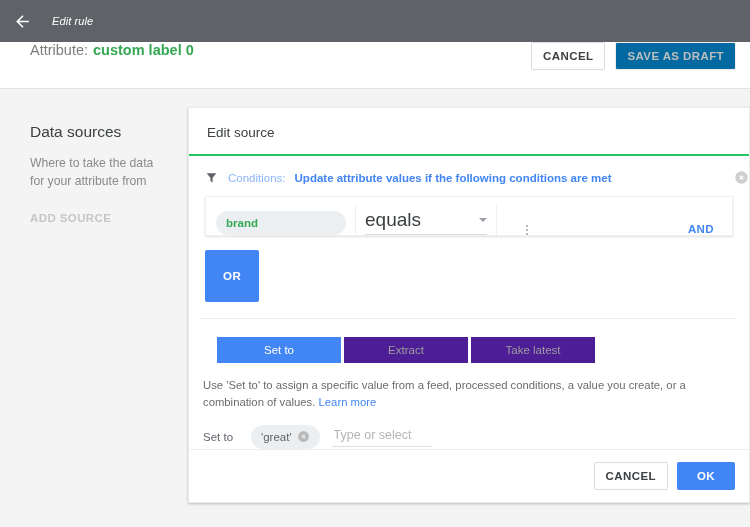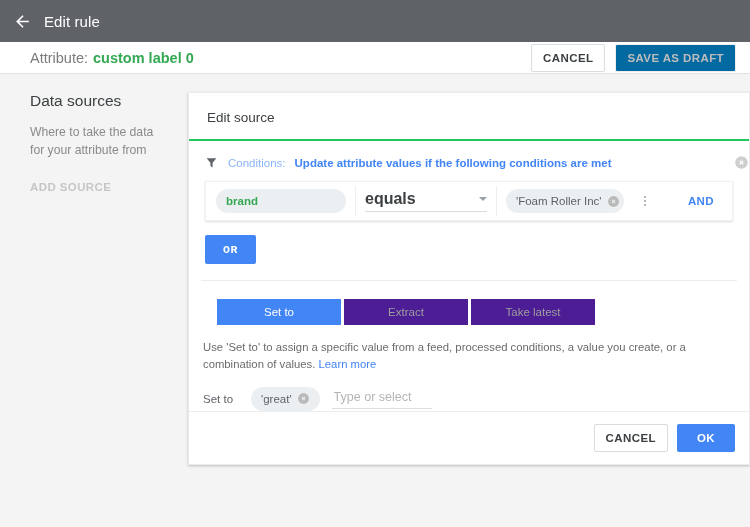--- a/index.html
+++ b/index.html
@@ -20,34 +20,35 @@
     padding: 0 0 0 8px;
     color: #ffffff;
   }
   .back-arrow {
     width: 28px; height: 28px;
     display: flex; align-items: center; justify-content: center;
     cursor: pointer;
   }
   .back-arrow svg { display:block; }
   .appbar-title {
-    font-size: 15px;
+    font-size: 11px;
     font-weight: 400;
-    margin-left: 8px;
+    margin-left: 16px;
     letter-spacing: .1px;
     color: #ffffff;
+    font-style: italic;
   }
 
   
   .attrbar {
-    height: 32px;
+    height: 47px;
     background: #ffffff;
     border-bottom: 1px solid #e3e3e3;
     display: flex;
-    align-items: center;
+    align-items: flex-start;
     padding: 0 14px 0 30px;
   }
   .attr-label {
     font-size: 14.5px;
     color: #7b7b7b;
   }
   .attr-value {
     font-size: 14.5px;
     color: #34a853;
     font-weight: 700;
@@ -85,21 +86,21 @@
     display: flex;
     padding: 18px 0 0 0;
     height: calc(527px - 42px - 49px);
   }
   .sidebar {
     width: 188px;
     padding: 0 18px 0 30px;
     flex-shrink: 0;
   }
   .sidebar h2 {
-    margin: 0 0 14px 0;
+    margin: 16px 0 14px 0;
     font-size: 15.5px;
     font-weight: 400;
     color: #3c4043;
   }
   .sidebar p {
     margin: 0 0 22px 0;
     font-size: 12.2px;
     line-height: 1.45;
     color: #8a8a8a;
   }
@@ -154,21 +155,21 @@
   .close-circle { cursor: pointer; display:flex; }
 
   
   .cond-row-wrap { padding: 0 16px; }
   .cond-row {
     background: #ffffff;
     border: 1px solid #f0f0f0;
     box-shadow: 0 1px 2px rgba(0,0,0,.13);
     height: 40px;
     display: flex;
-    align-items: center;
+    align-items: flex-end;
     padding: 0 6px 0 10px;
   }
   .chip {
     background: #eceff1;
     border-radius: 14px;
     height: 24px;
     display: inline-flex;
     align-items: center;
     padding: 0 10px;
     font-size: 11.5px;
@@ -186,23 +187,22 @@
   }
   .select-box {
     width: 122px;
     border-bottom: 1px solid #dadce0;
     display: flex;
     align-items: center;
     padding-bottom: 3px;
   }
   .select-text {
     flex: 1;
-    font-size: 16px;
+    font-size: 19px;
     color: #3c4043;
-    font-weight: bold;
   }
   .caret {
     width: 0; height: 0;
     border-left: 4px solid transparent;
     border-right: 4px solid transparent;
     border-top: 4px solid #9aa0a6;
   }
   .chip-value {
     color: #5f6368;
     padding-right: 4px;
@@ -234,23 +234,23 @@
   
   .or-wrap { padding: 14px 16px 16px 16px; }
   .btn-or {
     background: #4285f4;
     color: #ffffff;
     border: none;
     border-radius: 2px;
     font-size: 11.5px;
     font-weight: 700;
     letter-spacing: .5px;
-    padding: 8px 18px;
-    cursor: pointer;
-    font-family: Liberation Mono, monospace;
+    padding: 20px 18px;
+    cursor: pointer;
+    font-family: Liberation Sans, sans-serif;
   }
 
   .hr { height: 1px; background: #ededed; margin: 0 12px; }
 
   
   .tabs {
     display: flex;
     gap: 3px;
     padding: 18px 16px 0 28px;
   }
@@ -383,29 +383,20 @@
 
         <div class="cond-row-wrap">
           <div class="cond-row">
             <span class="chip chip-attr">brand</span>
             <span class="sep-v"></span>
             <span class="select-box">
               <span class="select-text">equals</span>
               <span class="caret"></span>
             </span>
             <span class="sep-v"></span>
-            <span class="chip chip-value">
-              <span>'Foam Roller Inc'</span>
-              <span class="chip-x">
-                <svg width="13" height="13" viewBox="0 0 24 24" aria-hidden="true">
-                  <circle cx="12" cy="12" r="10" fill="#b9b9b9"></circle>
-                  <path fill="#eceff1" d="M15.5 9.9l-1.4-1.4-2.1 2.1-2.1-2.1-1.4 1.4 2.1 2.1-2.1 2.1 1.4 1.4 2.1-2.1 2.1 2.1 1.4-1.4-2.1-2.1z"></path>
-                </svg>
-              </span>
-            </span>
             <span class="dots">
               <i></i>
               <i></i>
               <i></i>
             </span>
             <span class="row-spacer"></span>
             <span class="and-label">AND</span>
           </div>
         </div>
 

